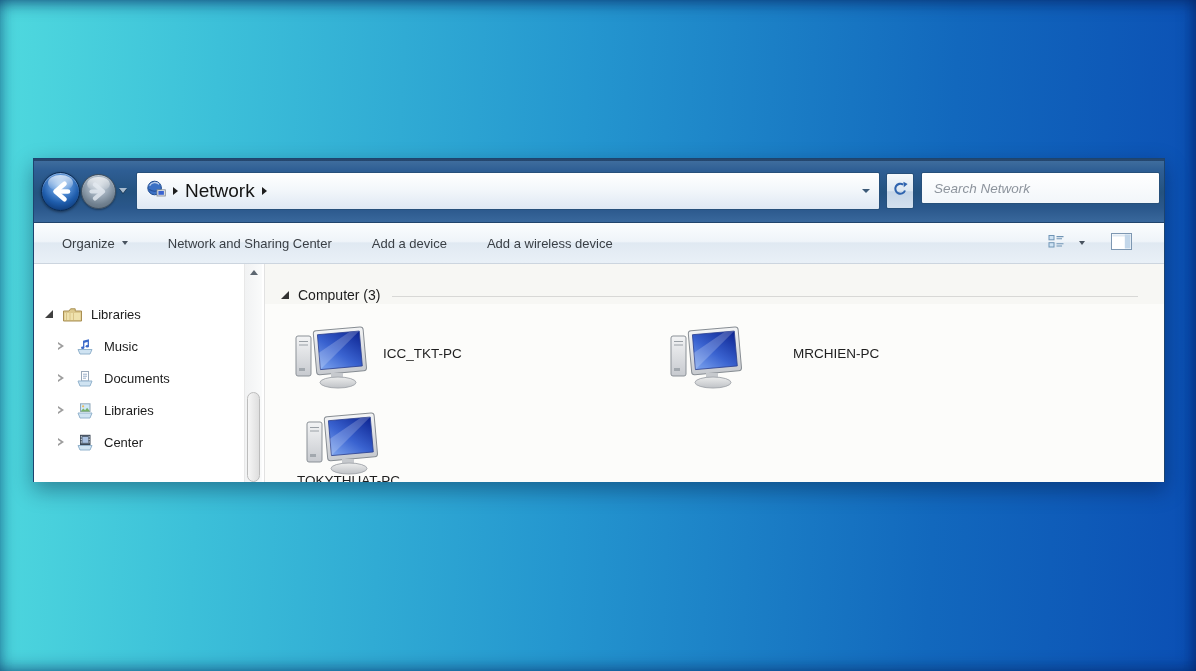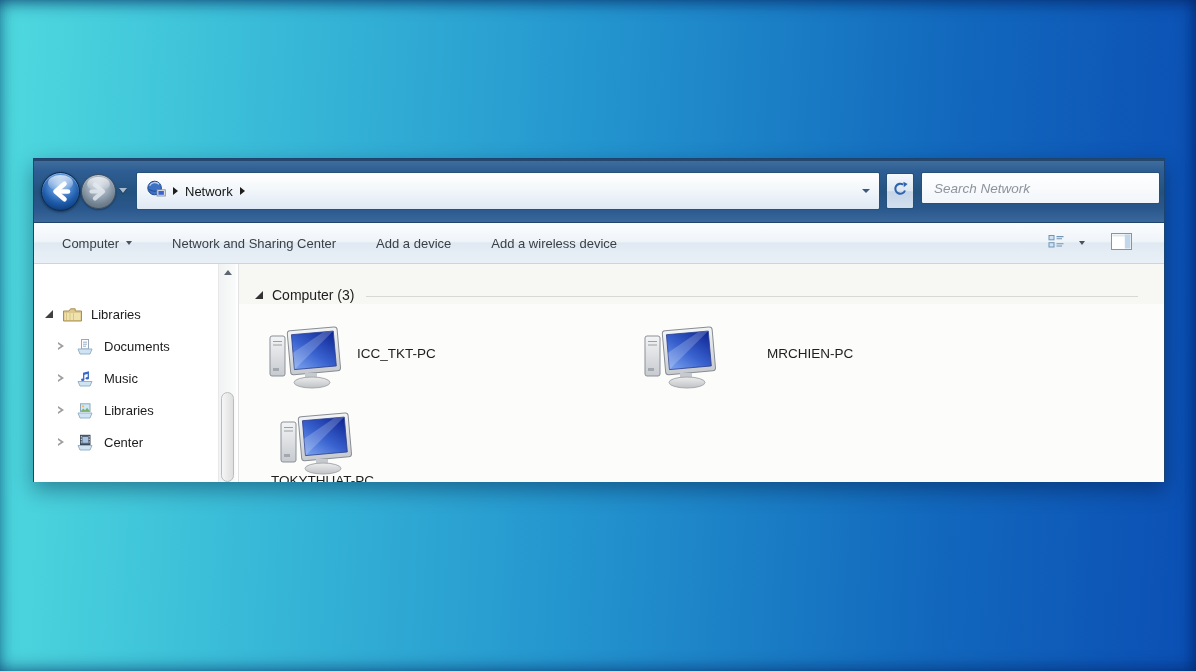--- a/index.html
+++ b/index.html
@@ -53,21 +53,21 @@
     position:absolute;left:85px;top:29px;width:0;height:0;cursor:pointer;
     border-left:4.5px solid transparent;border-right:4.5px solid transparent;
     border-top:5.5px solid #a9bccf;filter:drop-shadow(0 1px 0 rgba(0,0,0,.4));
   }
   .addressbar{
     position:absolute;left:102px;top:13px;width:744px;height:38px;box-sizing:border-box;
     background:linear-gradient(180deg,#ffffff 0%,#f3f7fb 45%,#dfe8f3 100%);
     border:1px solid #27507b;border-radius:2px;
     display:flex;align-items:center;gap:7px;padding:0 9px;cursor:text;
   }
-  .crumb{font-size:13px;color:#141414;cursor:pointer;}
+  .crumb{font-size:19px;color:#141414;cursor:pointer;}
   .arrow-r{width:0;height:0;border-left:5px solid #1d1d1d;border-top:4px solid transparent;border-bottom:4px solid transparent;}
   .addr-dd{
     margin-left:auto;width:0;height:0;cursor:pointer;
     border-left:4px solid transparent;border-right:4px solid transparent;
     border-top:4.5px solid #3c5a78;
   }
   .refresh-btn{
     position:absolute;left:852px;top:14px;width:28px;height:36px;box-sizing:border-box;
     background:linear-gradient(180deg,#f5f9fc 0%,#dbe6f1 50%,#c5d5e7 52%,#d3e0ee 100%);
     border:1px solid #27507b;border-radius:2px;display:grid;place-items:center;cursor:pointer;
@@ -92,21 +92,21 @@
     font-size:13px;color:#3a3f45;
   }
   .tb-item{display:flex;align-items:center;cursor:pointer;white-space:nowrap;}
   .tb-item + .tb-item{margin-left:40px;}
   .dd-down{width:0;height:0;margin-left:7px;border-left:3.5px solid transparent;border-right:3.5px solid transparent;border-top:4.5px solid #48535f;}
   .tb-right{margin-left:auto;display:flex;align-items:center;padding-right:32px;}
   .views-btn{display:flex;align-items:center;gap:7px;cursor:pointer;}
   .preview-btn{margin-left:26px;cursor:pointer;display:flex;align-items:center;}
   
   .wbody{display:flex;height:218px;background:#fff;}
-  .sidebar{position:relative;width:205px;box-sizing:border-box;background:#ffffff;border-right:1px solid #e2e2e2;}
+  .sidebar{position:relative;width:231px;box-sizing:border-box;background:#ffffff;border-right:1px solid #e2e2e2;}
   .tree{padding-top:34px;}
   .tree-item{height:32px;display:flex;align-items:center;font-size:13px;color:#1c1c1c;cursor:pointer;}
   .tree-item.root{padding-left:11px;}
   .tree-item.child{padding-left:24px;}
   .tw{width:13px;display:flex;justify-content:flex-start;align-items:center;}
   .tri-exp{width:0;height:0;border-left:8px solid transparent;border-bottom:8px solid #404040;}
   .tri-col{position:relative;width:0;height:0;border-left:6px solid #9d9d9d;border-top:4px solid transparent;border-bottom:4px solid transparent;}
   .tri-col::after{content:"";position:absolute;left:-5.6px;top:-2.4px;border-left:3.8px solid #fff;border-top:2.4px solid transparent;border-bottom:2.4px solid transparent;}
   .tree-ic{width:22px;margin:0 7px 0 4px;display:flex;align-items:center;}
   
@@ -194,21 +194,21 @@
         </span>
       </div>
 
       <div class="searchbox">
         <input type="text" placeholder="Search Network" style="">
       </div>
     </div>
 
     <div class="toolbar">
       <div class="tb-item">
-        <span>Computer</span>
+        <span>Organize</span>
         <span class="dd-down"></span>
       </div>
       <div class="tb-item">Network and Sharing Center</div>
       <div class="tb-item">Add a device</div>
       <div class="tb-item">Add a wireless device</div>
 
       <div class="tb-right">
         <div class="views-btn">
           <span>
             <svg width="17" height="15" viewBox="0 0 17 15">
@@ -240,50 +240,50 @@
                 <span class="tri-exp"></span>
               </span>
             <span class="tree-ic">
               <svg width="21" height="17" viewBox="0 0 21 17">
                 <path d="M1.5 5 L7 5 L8.6 2.8 L13.2 2.8 L13.2 5 L19.5 5 L19.5 15 L1.5 15 Z" fill="#dcc98e" stroke="#a98f52"></path>
                 <rect x="2.6" y="7" width="15.8" height="7" fill="#efe2ad"></rect>
                 <path d="M4.5 7 v7 M8 7 v7 M11.5 7 v7" stroke="#d9c489" stroke-width="1"></path>
               </svg>
             </span>
             <span>Libraries</span>
-          </div>
-
-          <div class="tree-item child">
-            <span class="tw">
-                <span class="tri-col"></span>
-              </span>
-            <span class="tree-ic">
-              <svg width="20" height="17" viewBox="0 0 20 17">
-                <rect x="6.5" y="1.5" width="7" height="9.5" fill="#ffffff" stroke="#9aa9ba"></rect>
-                <path d="M8 4.2 h4 M8 6.2 h4 M8 8.2 h3" stroke="#8ea6c4" stroke-width="0.9"></path>
-                <path d="M3 11 L17 11 L15 16 L5 16 Z" fill="#cfe3f2" stroke="#93b3cd"></path>
-              </svg>
-            </span>
-            <span>Documents</span>
           </div>
 
           <div class="tree-item child">
             <span class="tw">
                 <span class="tri-col"></span>
               </span>
             <span class="tree-ic">
               <svg width="20" height="17" viewBox="0 0 20 17">
                 <path d="M8.7 9.5 V3.2 l4.6 -1.1 v6" stroke="#3a68c8" stroke-width="1.3" fill="none"></path>
                 <path d="M8.7 3.2 l4.6 -1.1 v1.7 l-4.6 1.1 z" fill="#3a68c8"></path>
                 <ellipse cx="7.7" cy="9.7" rx="1.7" ry="1.25" fill="#3a68c8"></ellipse>
                 <ellipse cx="12.3" cy="8.2" rx="1.7" ry="1.25" fill="#3a68c8"></ellipse>
                 <path d="M3 11.5 L17 11.5 L15 16 L5 16 Z" fill="#cfe3f2" stroke="#93b3cd"></path>
               </svg>
             </span>
             <span>Music</span>
+          </div>
+
+          <div class="tree-item child">
+            <span class="tw">
+                <span class="tri-col"></span>
+              </span>
+            <span class="tree-ic">
+              <svg width="20" height="17" viewBox="0 0 20 17">
+                <rect x="6.5" y="1.5" width="7" height="9.5" fill="#ffffff" stroke="#9aa9ba"></rect>
+                <path d="M8 4.2 h4 M8 6.2 h4 M8 8.2 h3" stroke="#8ea6c4" stroke-width="0.9"></path>
+                <path d="M3 11 L17 11 L15 16 L5 16 Z" fill="#cfe3f2" stroke="#93b3cd"></path>
+              </svg>
+            </span>
+            <span>Documents</span>
           </div>
 
           <div class="tree-item child">
             <span class="tw">
                 <span class="tri-col"></span>
               </span>
             <span class="tree-ic">
               <svg width="20" height="17" viewBox="0 0 20 17">
                 <rect x="5.5" y="1.8" width="9.5" height="7.6" fill="#cfe8f7" stroke="#8fa7ba"></rect>
                 <circle cx="8.1" cy="4.3" r="1.1" fill="#f0b95c"></circle>

